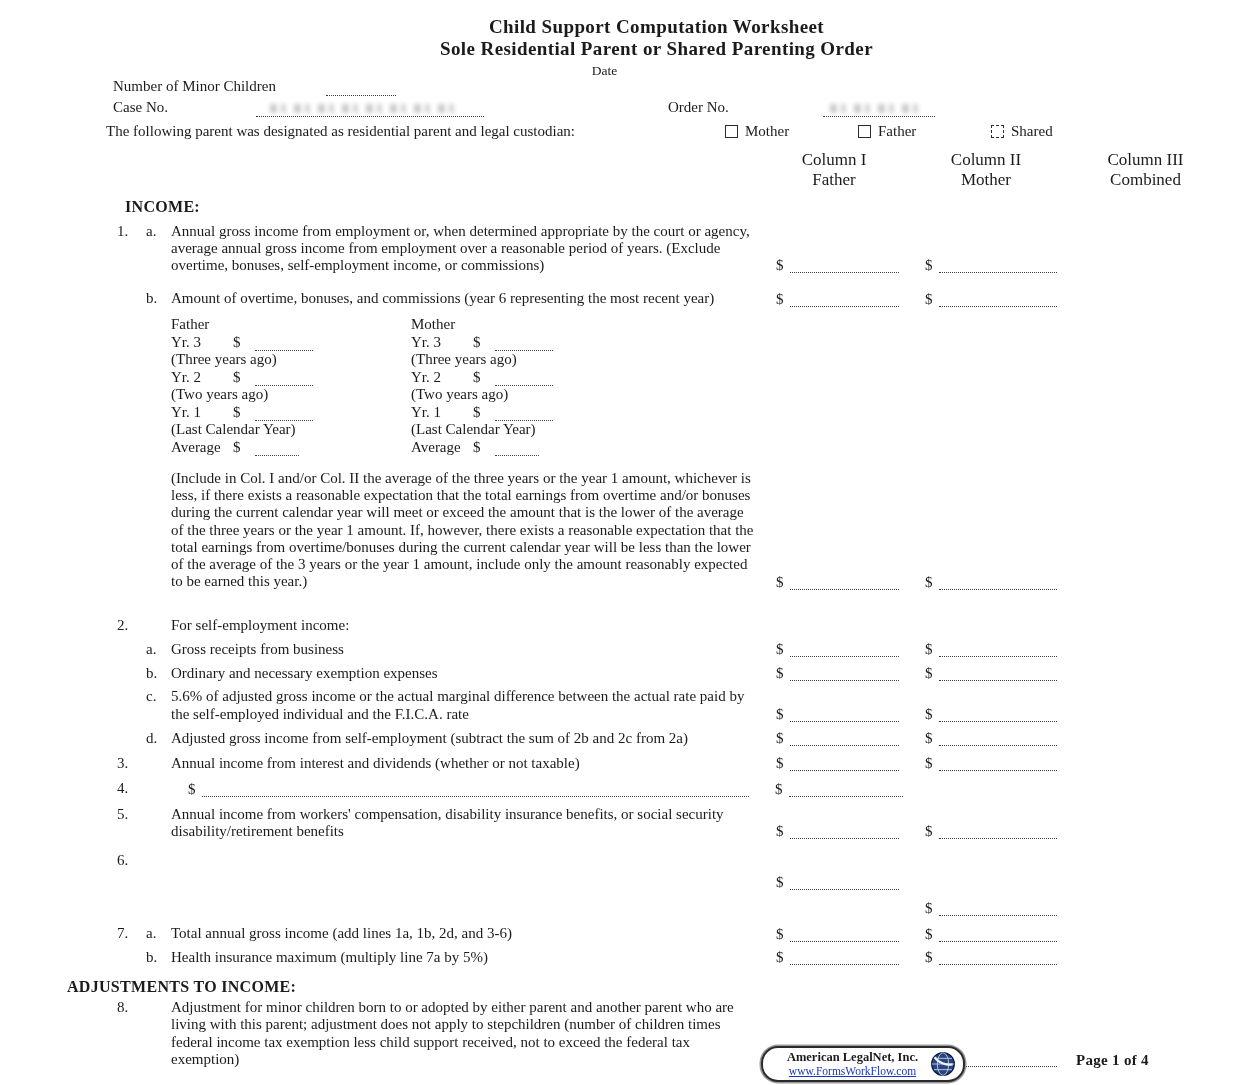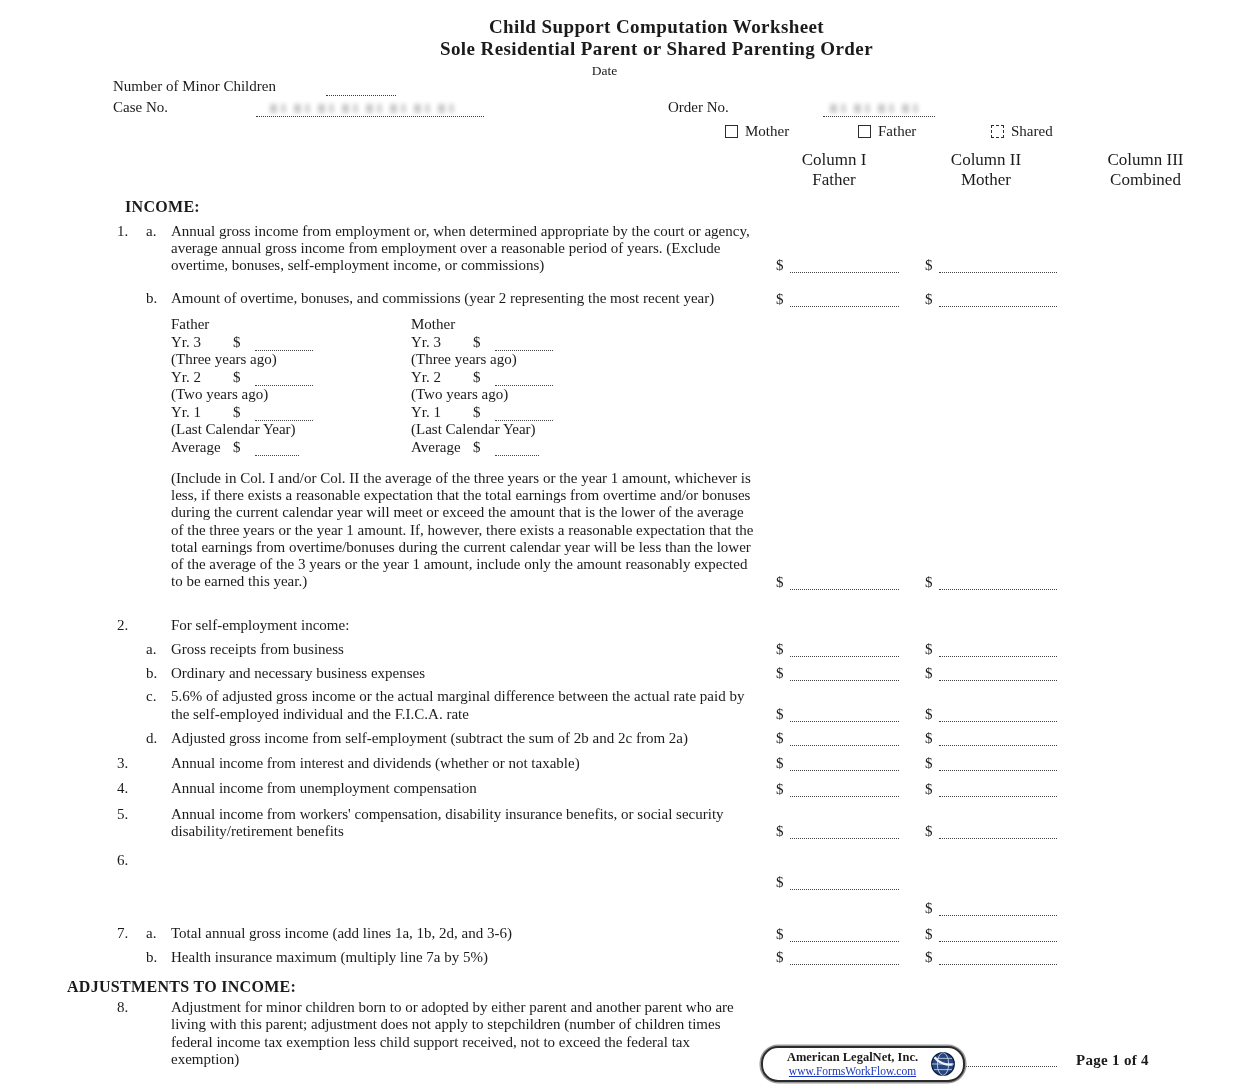--- a/index.html
+++ b/index.html
@@ -89,20 +89,21 @@
     <span class="fill" style="left:228px; width:228px;">
         <span class="smudge light"></span>
       </span>
     <span class="lbl" style="left:640px;">Order No.</span>
     <span class="fill" style="left:795px; width:112px;">
         <span class="smudge light"></span>
       </span>
   </div>
 
   <div class="hrow" style="margin-top:3px; height:22px;">
+    <span class="lbl" style="left:78px;">The following parent was designated as residential parent and legal custodian:</span>
     <span class="cb" style="left:697px;"></span>
     <span class="lbl" style="left:717px;">Mother</span>
     <span class="cb" style="left:830px;"></span>
     <span class="lbl" style="left:850px;">Father</span>
     <span class="cb dashed" style="left:963px;"></span>
     <span class="lbl" style="left:983px;">Shared</span>
   </div>
 
   <div class="col-headers">
     <div class="colh" style="left:731px; width:150px;">
@@ -132,21 +133,21 @@
     <span class="c amt c2">
         <span class="dollar">$</span>
         <span class="fline"></span>
       </span>
     <span class="c"></span>
   </div>
 
   <div class="row" style="margin-top:16px;">
     <span class="c num"></span>
     <span class="c letter">b.</span>
-    <span class="c text">Amount of overtime, bonuses, and commissions  (year 2 representing the most recent year)</span>
+    <span class="c text">Amount of overtime, bonuses, and commissions  (year 6 representing the most recent year)</span>
     <span class="c amt c1">
         <span class="dollar">$</span>
         <span class="fline"></span>
       </span>
     <span class="c amt c2">
         <span class="dollar">$</span>
         <span class="fline"></span>
       </span>
     <span class="c"></span>
   </div>
@@ -250,21 +251,21 @@
     <span class="c amt c2">
         <span class="dollar">$</span>
         <span class="fline"></span>
       </span>
     <span class="c"></span>
   </div>
 
   <div class="row" style="margin-top:7px;">
     <span class="c num"></span>
     <span class="c letter">b.</span>
-    <span class="c text">Ordinary and necessary business expenses</span>
+    <span class="c text">Ordinary and necessary exemption expenses</span>
     <span class="c amt c1">
         <span class="dollar">$</span>
         <span class="fline"></span>
       </span>
     <span class="c amt c2">
         <span class="dollar">$</span>
         <span class="fline"></span>
       </span>
     <span class="c"></span>
   </div>
@@ -310,21 +311,20 @@
     <span class="c amt c2">
         <span class="dollar">$</span>
         <span class="fline"></span>
       </span>
     <span class="c"></span>
   </div>
 
   <div class="row" style="margin-top:8px;">
     <span class="c num">4.</span>
     <span class="c letter"></span>
-    <span class="c text">Annual income from unemployment compensation</span>
     <span class="c amt c1">
         <span class="dollar">$</span>
         <span class="fline"></span>
       </span>
     <span class="c amt c2">
         <span class="dollar">$</span>
         <span class="fline"></span>
       </span>
     <span class="c"></span>
   </div>

